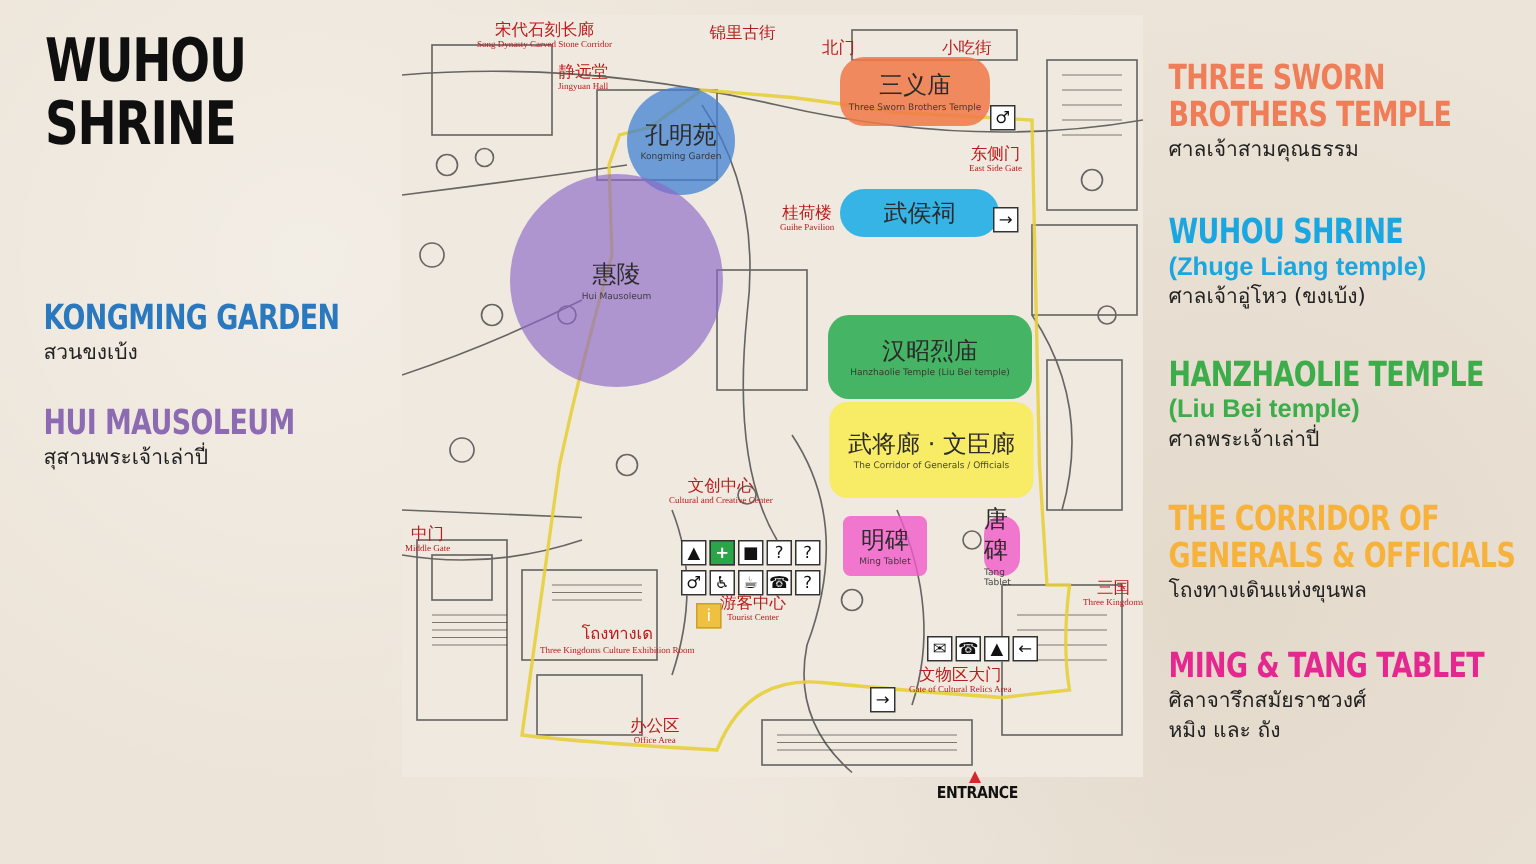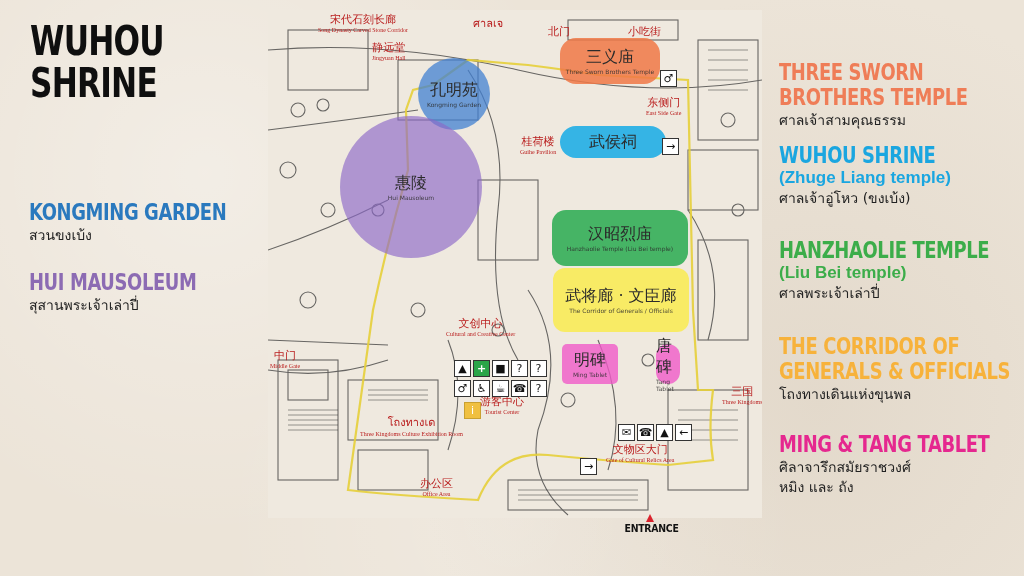--- a/index.html
+++ b/index.html
@@ -101,21 +101,21 @@
 
 <div class="legend-item" style="left:29px; top:200px;">
   <div class="legend-head" style="color:#2a79be;">KONGMING GARDEN</div>
   <div class="legend-thai">สวนขงเบ้ง</div>
 </div>
 <div class="legend-item" style="left:29px; top:270px;">
   <div class="legend-head" style="color:#8c6bb3;">HUI MAUSOLEUM</div>
   <div class="legend-thai">สุสานพระเจ้าเล่าปี่</div>
 </div>
 
-<div class="legend-item" style="left:779px; top:40px;margin-top:20px;">
+<div class="legend-item" style="left:779px; top:40px;">
   <div class="legend-head" style="color:#ef7d57;">THREE SWORN</div>
   <div class="legend-head" style="color:#ef7d57;">BROTHERS TEMPLE</div>
   <div class="legend-thai">ศาลเจ้าสามคุณธรรม</div>
 </div>
 <div class="legend-item" style="left:779px; top:143px;">
   <div class="legend-head" style="color:#1aa6e0;">WUHOU SHRINE</div>
   <div class="legend-sub" style="color:#1aa6e0;">(Zhuge Liang temple)</div>
   <div class="legend-thai">ศาลเจ้าอู่โหว (ขงเบ้ง)</div>
 </div>
 <div class="legend-item" style="left:779px; top:238px;">
@@ -218,21 +218,21 @@
   <div class="zone" style="left:388px; top:334px; width:24px; height:40px; border-radius:13px; background:rgba(240,90,200,0.8);">
     <span class="zh">唐碑</span>
     <span class="en">Tang Tablet</span>
   </div>
 
   <div class="map-label" style="left:50px; top:2px;">
     <span class="zh">宋代石刻长廊</span>
     <span class="en">Song Dynasty Carved Stone Corridor</span>
   </div>
   <div class="map-label" style="left:205px; top:4px;">
-    <span class="zh">ศาลเจ</span>
+    <span class="zh">锦里古街</span>
   </div>
   <div class="map-label" style="left:104px; top:30px;">
     <span class="zh">静远堂</span>
     <span class="en">Jingyuan Hall</span>
   </div>
   <div class="map-label" style="left:280px; top:14px;">
     <span class="zh">北门</span>
   </div>
   <div class="map-label" style="left:360px; top:14px;">
     <span class="zh">小吃街</span>

